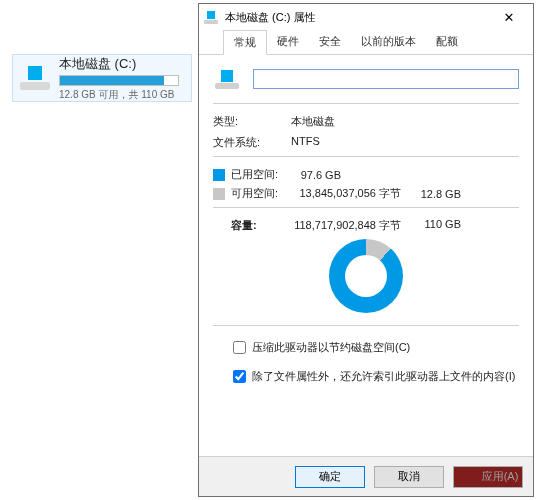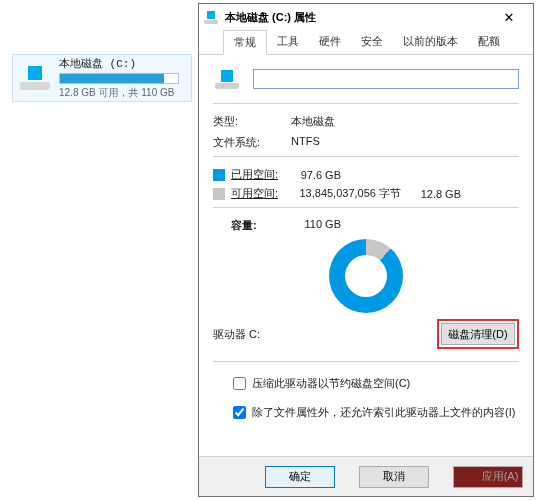--- a/index.html
+++ b/index.html
@@ -4,31 +4,31 @@
 <style>
   * { box-sizing: border-box; margin: 0; padding: 0; font-family: "Segoe UI", "Microsoft YaHei", sans-serif; }
   body { background: #fff; width: 543px; height: 500px; position: relative; overflow: hidden; }
 
   .drive-item { position: absolute; left: 12px; top: 54px; width: 180px; height: 48px; border: 1px solid #cce0f0; background: #f0f8ff; display: flex; align-items: center; padding: 4px; }
   .drive-icon { width: 36px; height: 36px; display: flex; flex-direction: column; justify-content: center; align-items: center; margin-right: 6px;}
   .drive-icon .os { width: 14px; height: 14px; display:block; background:
     linear-gradient(#00adef,#00adef); }
   .drive-icon .slab { width: 30px; height: 8px; background: #d8d8d8; border-radius: 2px; margin-top: 2px; }
   .drive-info { flex: 1; }
-  .drive-title { font-size: 11px; color: #222; font-family: Liberation Mono, monospace; }
+  .drive-title { font-size: 13px; color: #222; }
   .drive-bar { width: 120px; height: 11px; border: 1px solid #bfbfbf; background: #fff; margin: 2px 0;}
   .drive-bar-inner { height: 100%; background: #26a0da; }
   .drive-sub { font-size: 10px; color: #666; }
 
   .dialog { position: absolute; left: 198px; top: 3px; width: 336px; height: 494px; border: 1px solid #707070; background: #fff; display: flex; flex-direction: column; }
   .titlebar { height: 26px; display: flex; align-items: center; padding: 0 4px; }
   .titlebar .tb-icon { width: 16px; height: 16px; margin-right: 6px; display:flex;flex-direction:column;align-items:center;justify-content:center;}
   .titlebar .tb-icon .os{width:8px;height:8px;background:#00adef;}
   .titlebar .tb-icon .slab{width:14px;height:4px;background:#d0d0d0;border-radius:1px;margin-top:1px;}
-  .titlebar-title { font-size: 11px; flex: 1; font-weight: bold; }
+  .titlebar-title { font-size: 11px; flex: 1; }
   .close-btn { width: 40px; height: 26px; display:flex;align-items:center;justify-content:center; font-size: 13px; cursor:pointer;}
 
   .tabs { display: flex; border-bottom: 1px solid #d0d0d0; padding: 0 6px; }
   .tab { padding: 4px 10px 4px; font-size: 11px; color: #333; cursor:pointer;}
   .tab.active { border: 1px solid #d0d0d0; border-bottom: 1px solid #fff; margin-bottom:-1px; background:#fff;margin-left:18px;}
 
   .body { flex: 1; padding: 10px 14px; font-size: 11px; color: #222; position:relative;}
   .name-row { display:flex; align-items:center; margin-bottom: 10px;}
   .name-row .dr-icon { width:28px;height:28px;display:flex;flex-direction:column;align-items:center;justify-content:center;margin-right:12px;}
   .name-row .dr-icon .os{width:12px;height:12px;background:#00adef;}
@@ -38,42 +38,42 @@
   .sep { border-top:1px solid #d0d0d0; margin: 6px 0 10px;}
 
   .prop-row { display:flex; margin-bottom:6px;}
   .prop-label { width: 78px;}
   .prop-val { }
 
   .space-row { display:flex; align-items:center; margin-bottom:4px;}
   .swatch { width:12px; height:12px; margin-right:6px;}
   .swatch.used{ background:#0099e5;}
   .swatch.free{ background:#c7c7c7;}
-  .space-label{ width:60px;text-decoration:underline;}
+  .space-label{ width:60px;}
   .space-bytes{ width:120px; text-align:right; padding-right:10px;}
   .space-human{ width:50px; text-align:right;}
 
   .cap-row{ display:flex; margin:8px 0 6px; padding-left:18px;}
   .cap-label{width:60px;font-weight:bold;}
 
   .donut-wrap{display:flex;justify-content:center;margin:6px 0;}
   .donut{width:74px;height:74px;border-radius:50%;
     background: conic-gradient(#c7c7c7 0 42deg, #0099e5 42deg 360deg);
     position:relative;}
   .donut::after{content:"";position:absolute;inset:16px;border-radius:50%;background:#fff;}
 
   .clean-row{display:flex;align-items:center;justify-content:space-between;margin-top:6px;}
   .clean-label{color:#222;}
   .highlight{border:2px solid #e53333;padding:2px;}
   .btn{ min-width:74px; height:22px; font-size:11px; background:#e1e1e1;border:1px solid #adadad;cursor:pointer;}
 
   .check-row{display:flex;align-items:center;margin-top:14px;font-size:11px;padding-left:20px;}
   .check-row input{margin-right:6px;}
 
-  .footer{height:40px;border-top:1px solid #d0d0d0;background:#f0f0f0;display:flex;align-items:center;justify-content:flex-end;padding:0 10px;gap:24px;}
+  .footer{height:40px;border-top:1px solid #d0d0d0;background:#f0f0f0;display:flex;align-items:center;justify-content:flex-end;padding:0 10px;gap:9px;}
   .footer .btn{min-width:70px;}
   .footer .btn.default{border-color:#0078d7;background:#e5f1fb;}
   .footer .btn.disabled{color:#a0a0a0;background:#7f1d1d;padding-left:24px;}
 </style>
 </head>
 <body>
 
 <div class="drive-item">
   <div class="drive-icon">
     <span class="os"></span>
@@ -93,21 +93,20 @@
     <div class="tb-icon">
         <span class="os"></span>
         <span class="slab"></span>
       </div>
     <div class="titlebar-title">本地磁盘 (C:) 属性</div>
     <div class="close-btn">✕</div>
   </div>
 
   <div class="tabs" id="tabs">
       <div class="tab active">常规</div>
-      <div class="tab">工具</div>
       <div class="tab">硬件</div>
       <div class="tab">安全</div>
       <div class="tab">以前的版本</div>
       <div class="tab">配额</div>
     </div>
 
   <div class="body">
     <div class="name-row">
       <div class="dr-icon">
           <span class="os"></span>
@@ -134,33 +133,28 @@
     </div>
     <div class="space-row">
       <div class="swatch free"></div>
       <div class="space-label">可用空间:</div>
       <div class="space-bytes">13,845,037,056 字节</div>
       <div class="space-human">12.8 GB</div>
     </div>
     <div class="sep"></div>
     <div class="cap-row">
       <div class="cap-label">容量:</div>
+      <div class="space-bytes">118,717,902,848 字节</div>
       <div class="space-human">110 GB</div>
     </div>
 
     <div class="donut-wrap">
         <div class="donut"></div>
       </div>
 
-    <div class="clean-row">
-      <span class="clean-label">驱动器 C:</span>
-      <span class="highlight">
-        <button class="btn">磁盘清理(D)</button>
-      </span>
-    </div>
     <div class="sep" style="margin-top:12px;"></div>
 
     <label class="check-row">
       <input type="checkbox" style="">
       <span>压缩此驱动器以节约磁盘空间(C)</span>
     </label>
     <label class="check-row">
       <input type="checkbox" id="cb2" checked="" style="">
       <span>除了文件属性外，还允许索引此驱动器上文件的内容(I)</span>
     </label>

